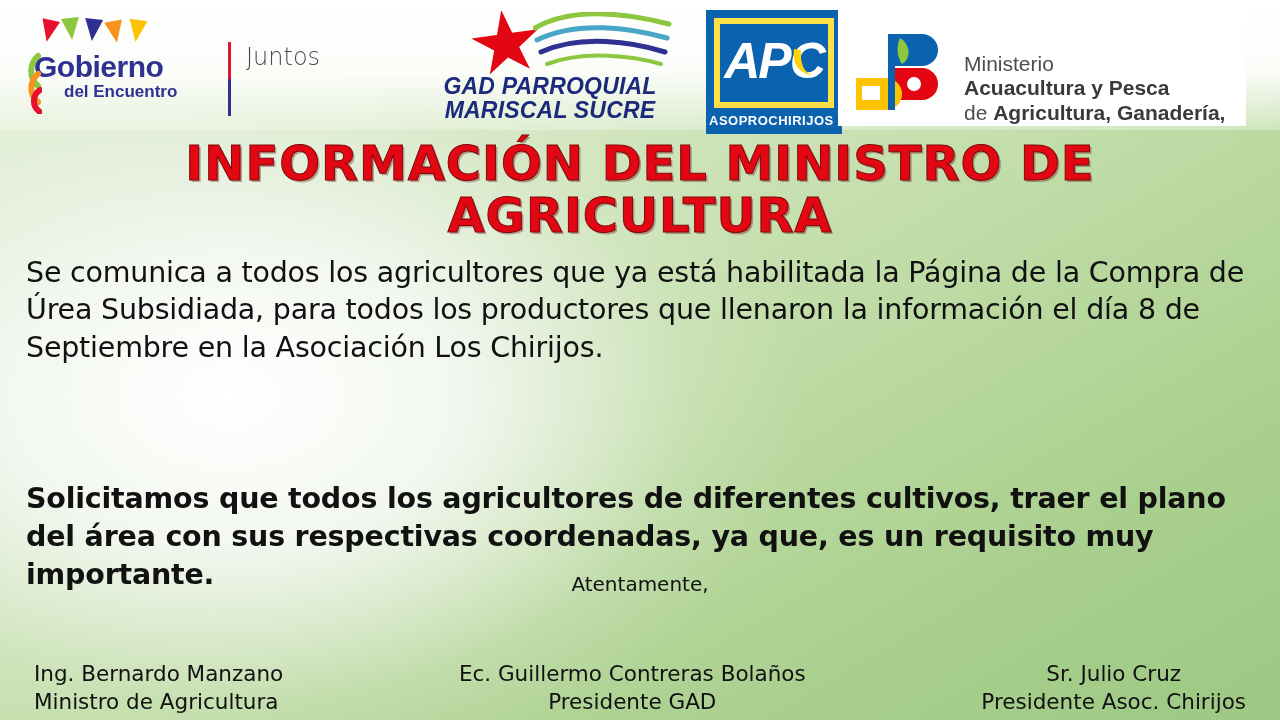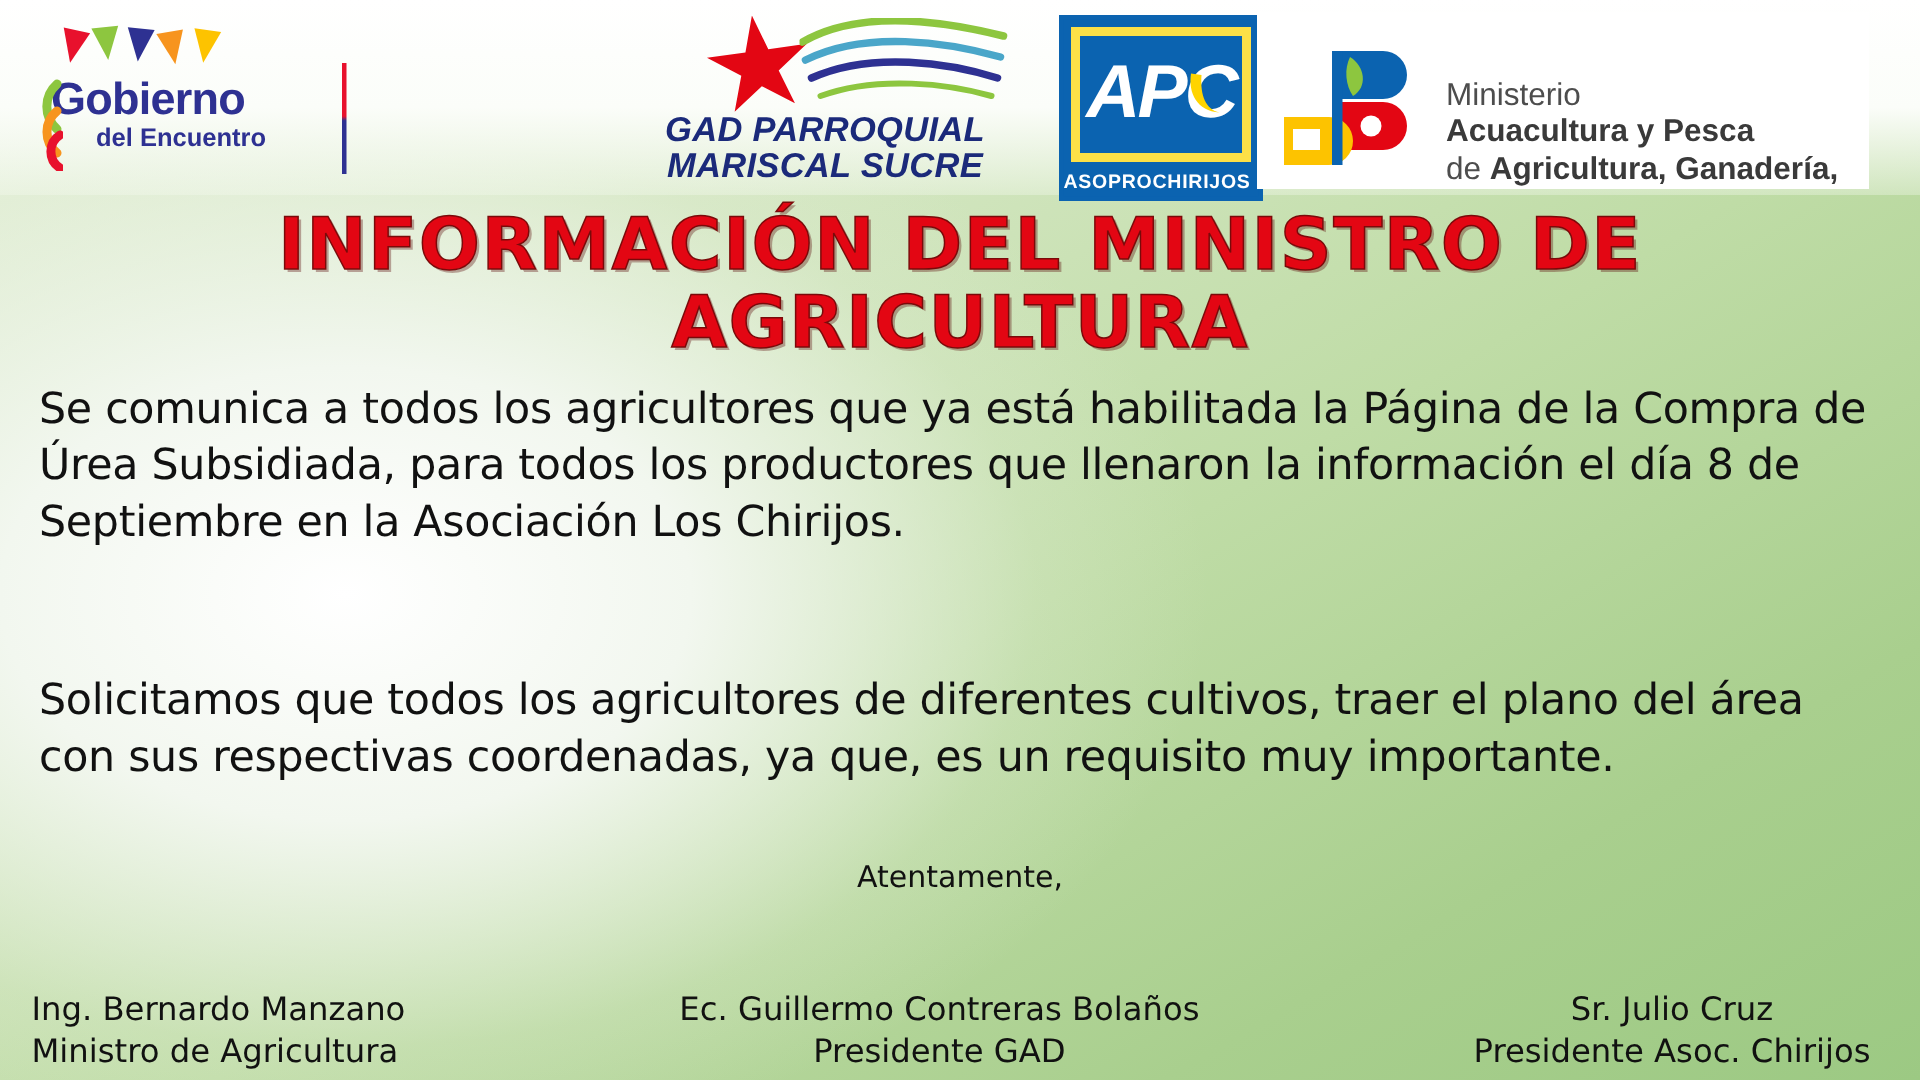--- a/index.html
+++ b/index.html
@@ -229,42 +229,42 @@
     position: relative;
     z-index: 2;
     margin: 12px 26px 0 26px;
     color: #111111;
     font-family: "DejaVu Sans", sans-serif;
     font-size: 28.5px;
     line-height: 1.32;
     letter-spacing: -0.2px;
   }
   .para { margin: 0; }
-  .para + .para { margin-top: 82px; }
+  .para + .para { margin-top: 114px; font-weight: bold; }
 
   .atentamente {
     position: absolute;
     left: 0; right: 0;
     top: 572px;
     text-align: center;
     z-index: 2;
     color: #111111;
     font-family: "DejaVu Sans", sans-serif;
     font-size: 20px;
   }
 
   
   .signatures {
     position: absolute;
-    left: 0; right: 12px;
+    left: 0; right: 0;
     bottom: 4px;
     z-index: 2;
     display: flex;
     justify-content: space-between;
-    padding: 0 21px;
+    padding: 0 34px;
     box-sizing: border-box;
     color: #111111;
     font-family: "DejaVu Sans", sans-serif;
     font-size: 21.5px;
     line-height: 1.3;
   }
   .sign { text-align: center; }
   .sign .name { font-weight: normal; }
   .sign .role { font-weight: normal; }
   .sign-left { text-align: left; }
@@ -293,20 +293,21 @@
       </svg>
       <div class="gob-text">
         <div class="l1">Gobierno</div>
         <div class="l2">del Encuentro</div>
       </div>
     </div>
 
     <div class="logo-juntos">
       <div class="juntos-rule"></div>
       <div class="juntos-text">
+        <div>Juntos</div>
       </div>
     </div>
 
     <div class="logo-gad">
       <div class="gad-star"></div>
       <svg class="gad-swoosh" viewBox="0 0 140 60">
         <path d="M2 16 C40 -6 96 2 136 12" stroke="#8dc63f" stroke-width="5" fill="none" stroke-linecap="round"></path>
         <path d="M4 28 C44 8 98 16 134 26" stroke="#4aa6c9" stroke-width="5" fill="none" stroke-linecap="round"></path>
         <path d="M8 40 C48 22 100 30 132 40" stroke="#2e3192" stroke-width="5" fill="none" stroke-linecap="round"></path>
         <path d="M14 52 C52 38 100 44 128 52" stroke="#8dc63f" stroke-width="4" fill="none" stroke-linecap="round"></path>

